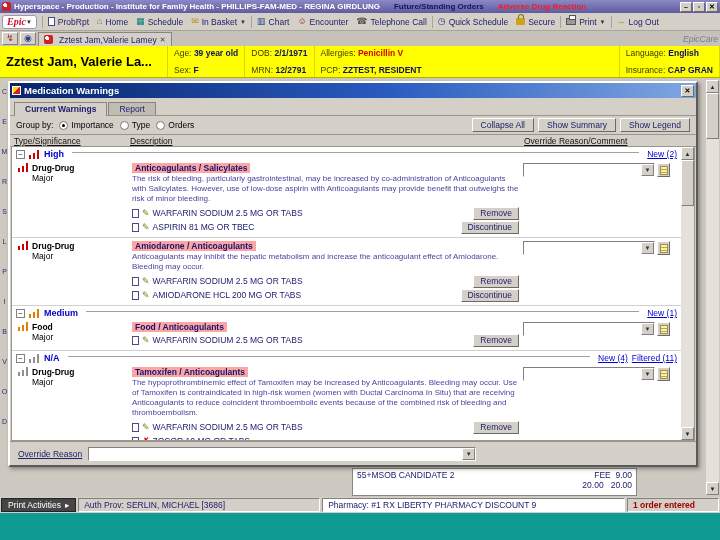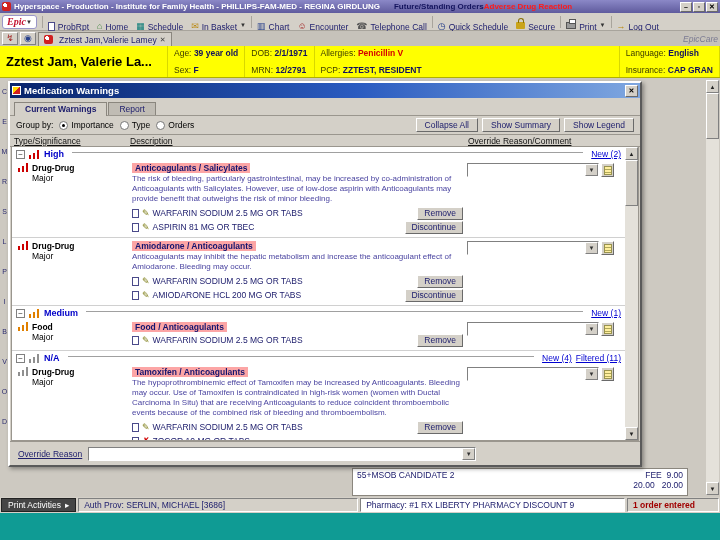--- a/index.html
+++ b/index.html
@@ -7,32 +7,32 @@
   body { font-family:"Liberation Sans", sans-serif; font-size:10px; color:#000; }
   .screen { position:relative; width:720px; height:540px; background:#d4d0c8; overflow:hidden; }
 
   
   .titlebar { position:absolute; left:0; top:0; width:720px; height:13px;
     background:linear-gradient(#8b88c7,#5f5b9d); color:#fff; display:flex; align-items:center;
     padding:0 2px; font-size:8px; font-weight:bold; white-space:nowrap; }
   .app-icon { width:9px; height:9px; background:radial-gradient(circle at 35% 35%, #fff 0 2px, #d02020 2px 100%); border-radius:2px; margin-right:3px; flex:0 0 auto; }
   .tb-title { overflow:hidden; text-overflow:ellipsis; }
   .tb-alert1 { color:#14145e; margin-left:14px; font-weight:bold; }
-  .tb-alert2 { color:#ff1a1a; margin-left:0; font-weight:bold; }
+  .tb-alert2 { color:#ff1a1a; margin-left:14px; font-weight:bold; }
   .winbtns { margin-left:auto; display:flex; gap:1px; }
   .winbtn { width:12px; height:10px; background:#d4d0c8; border:1px solid; border-color:#fff #6a6a6a #6a6a6a #fff;
     color:#000; font-size:7px; line-height:8px; text-align:center; font-weight:bold; }
 
   
   .menubar { position:absolute; left:0; top:13px; width:720px; height:18px; background:#d4d0c8;
     border-bottom:1px solid #a8a49c; display:flex; align-items:center; padding:0 2px; white-space:nowrap; }
   .epicbtn { background:#fff; border:1px solid #9a96c8; border-radius:3px; padding:0 4px; height:14px;
     display:flex; align-items:center; margin-right:4px; }
   .epicbtn .e { color:#c41230; font-family:"Liberation Serif", serif; font-style:italic; font-weight:bold; font-size:10px; }
-  .mb-item { display:flex; gap:3px; padding:16px 4px; height:16px; color:#20206e; font-size:8.5px; cursor:default; }
+  .mb-item { display:flex; align-items:center; gap:3px; padding:16px 4px; height:16px; color:#20206e; font-size:8.5px; cursor:default; }
   .mb-sep { width:1px; height:12px; background:#a8a49c; margin:0 1px; }
   .tico { font-size:9px; line-height:9px; }
   .c-green{color:#2e7d2e} .c-gold{color:#b8860b} .c-blue{color:#27408b} .c-red{color:#a02020} .c-teal{color:#0c7d78} .c-gray{color:#555}
   .docico { width:7px; height:9px; background:#fff; border:1px solid #4a4a8a; display:inline-block; }
   .lock { position:relative; width:9px; height:7px; background:#caa41a; border-radius:1px; display:inline-block; }
   .lock:before { content:""; position:absolute; left:2px; top:-4px; width:4px; height:4px; border:1px solid #8a7106; border-bottom:none; border-radius:3px 3px 0 0; }
   .printer { position:relative; width:10px; height:7px; background:#9a9a9a; border:1px solid #555; display:inline-block; }
   .printer:before { content:""; position:absolute; left:2px; top:-4px; width:5px; height:3px; background:#fff; border:1px solid #555; }
   .dd { font-size:6px; color:#333; }
 
@@ -56,27 +56,27 @@
   .bred { color:#d40000; font-weight:bold; }
 
   
   .workspace { position:absolute; left:0; top:78px; width:720px; height:419px; background:#cdc9c1; }
   .letters { position:absolute; left:0; top:10px; width:9px; }
   .letters div { height:30px; font-size:7px; color:#2a2a6e; text-align:center; }
   .ws-vscroll { position:absolute; right:1px; top:2px; width:13px; height:415px; background:#e4e1da; }
   .sb-btn { height:13px; width:13px; border:1px solid; border-color:#fff #808080 #808080 #fff; background:#d4d0c8;
     font-size:6px; display:flex; align-items:center; justify-content:center; color:#222; }
   .sb-thumb { height:46px; width:13px; border:1px solid; border-color:#fff #808080 #808080 #fff; background:#d4d0c8; }
-  .bg-orders { position:absolute; left:352px; top:390px; width:336px; height:28px; background:#fff;
+  .bg-orders { position:absolute; left:352px; top:390px; width:285px; height:28px; background:#fff;
     border:1px solid #8a867e; font-size:8.5px; color:#20206e; padding:1px 4px; }
   .bg-line { display:flex; justify-content:space-between; }
   .bg-line .r { text-align:right; }
 
   
-  .dialog { position:absolute; left:8px; top:81px; width:634px; height:386px; background:#d4d0c8;
+  .dialog { position:absolute; left:8px; top:81px; width:690px; height:386px; background:#d4d0c8;
     border:2px solid; border-color:#fff #5a5a5a #5a5a5a #fff; box-shadow:2px 2px 4px rgba(0,0,0,.35);
     display:flex; flex-direction:column; }
   .dlg-title { height:15px; background:linear-gradient(90deg,#08246b,#2a5bc0 55%,#7fa7e0); color:#fff;
     display:flex; align-items:center; gap:3px; padding:0 2px; font-weight:bold; font-size:9.5px; flex:0 0 auto; }
   .dlg-icon { width:9px; height:9px; background:linear-gradient(135deg,#ffd700 50%,#d02020 50%); border:1px solid #fff; }
   .dlg-close { margin-left:auto; width:13px; height:12px; background:#d4d0c8; border:1px solid; border-color:#fff #6a6a6a #6a6a6a #fff;
     color:#000; font-size:7px; display:flex; align-items:center; justify-content:center; font-weight:bold; }
   .dlg-tabs { height:17px; display:flex; align-items:flex-end; padding:2px 4px 0; gap:1px; flex:0 0 auto; }
   .dtab { border:1px solid #8a867e; border-bottom:none; padding:1px 10px; font-size:8.5px; color:#20206e; background:#c0bcb4; }
   .dtab.active { background:#d4d0c8; font-weight:bold; position:relative; top:1px; padding-bottom:2px; }
@@ -510,20 +510,20 @@
           <span class="cb">▼</span>
         </span>
     </div>
   </div>
 
   <div class="statusrow">
     <span class="more-act">
       <span>Print Activities</span>
       <span>▸</span>
     </span>
-    <span class="stat-cell" style="width:280px">Auth Prov: SERLIN, MICHAEL [3686]</span>
+    <span class="stat-cell" style="width:242px">Auth Prov: SERLIN, MICHAEL [3686]</span>
     <span class="stat-cell white">Pharmacy: #1 RX LIBERTY PHARMACY DISCOUNT 9</span>
     <span class="stat-cell stat-orders" style="width:92px">1 order entered</span>
   </div>
 
   <div class="teal"></div>
 
 </div>
 
 </body></html>

